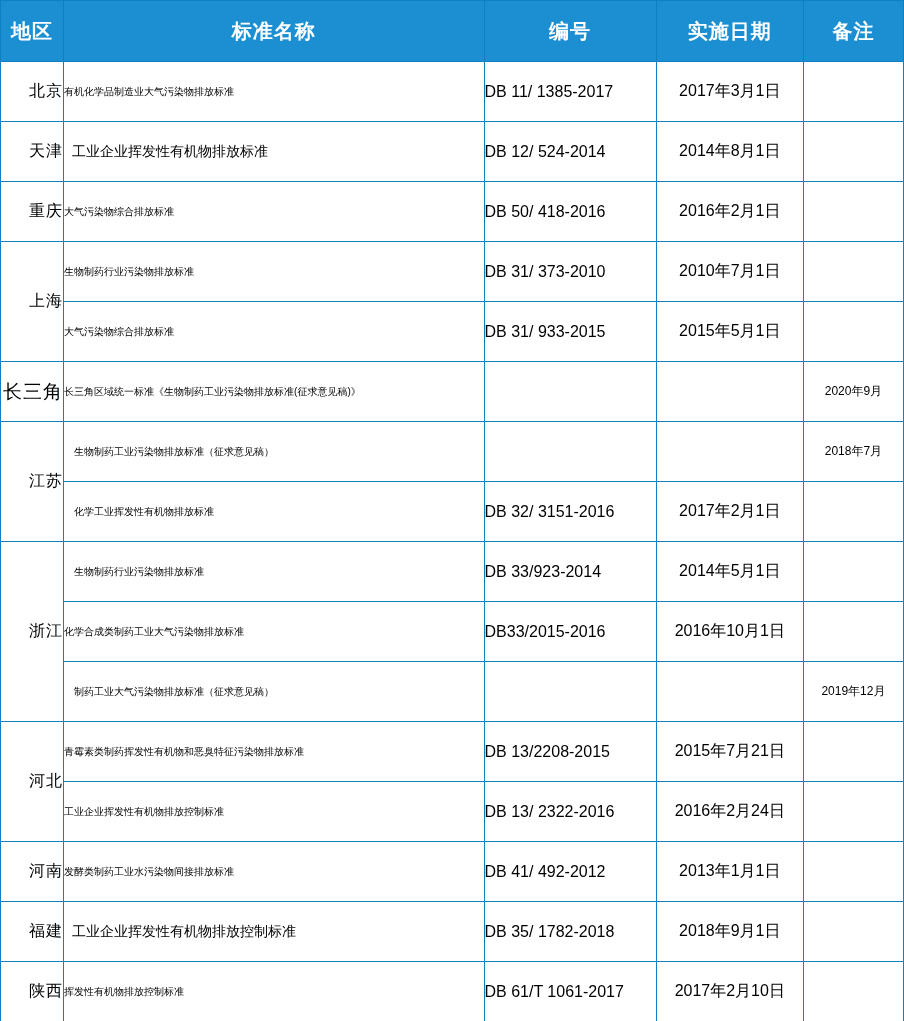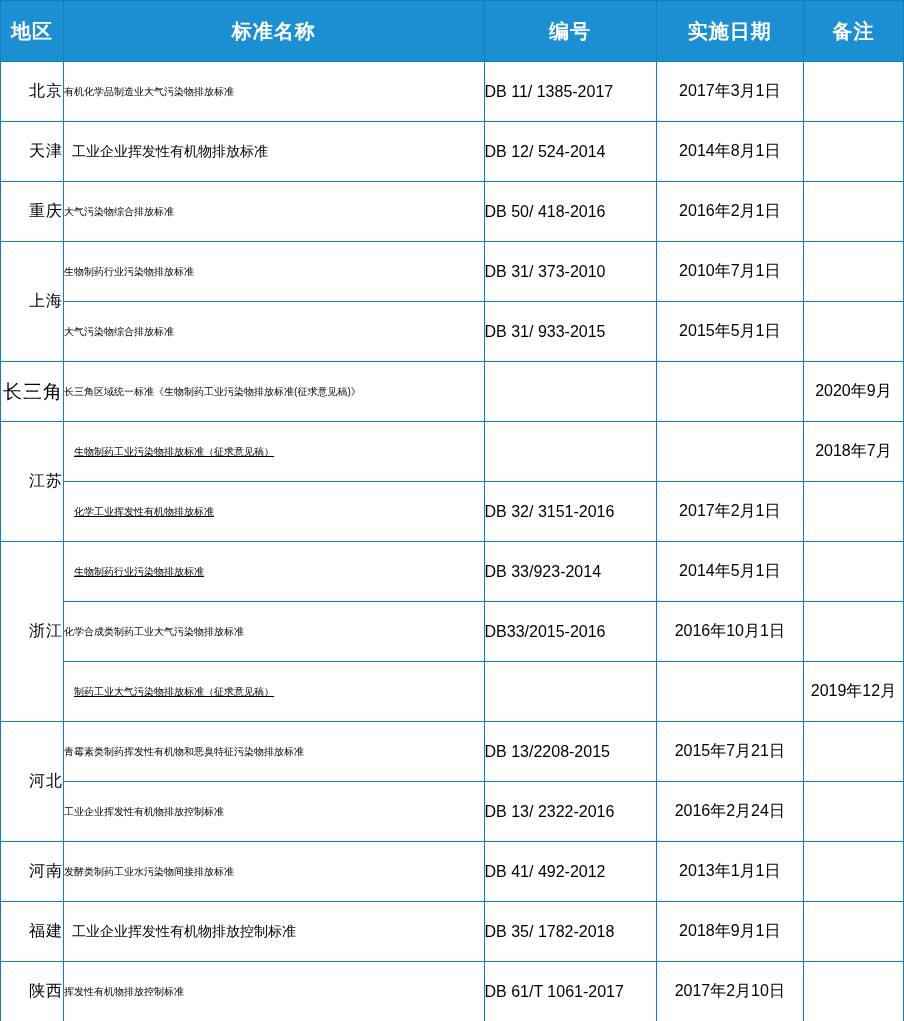--- a/index.html
+++ b/index.html
@@ -48,33 +48,32 @@
     text-align: left;
     padding: 6px 4px 6px 6px;
     line-height: 1.5;
   }
   td.name.big {
     font-size: 14px;
     padding-left: 8px;
   }
   td.name.indent {
     padding-left: 10px;
-    text-decoration: underline;
   }
   td.code {
     font-size: 16px;
     text-align: left;
     padding-left: 8px;
   }
   td.date {
     font-size: 16px;
     text-align: center;
   }
   td.note {
-    font-size: 16px;
+    font-size: 12px;
     text-align: center;
   }
   tr { height: 60px; }
 </style>
 </head>
 <body>
 
 <table class="std-table">
   <colgroup>
     <col class="c-region">

